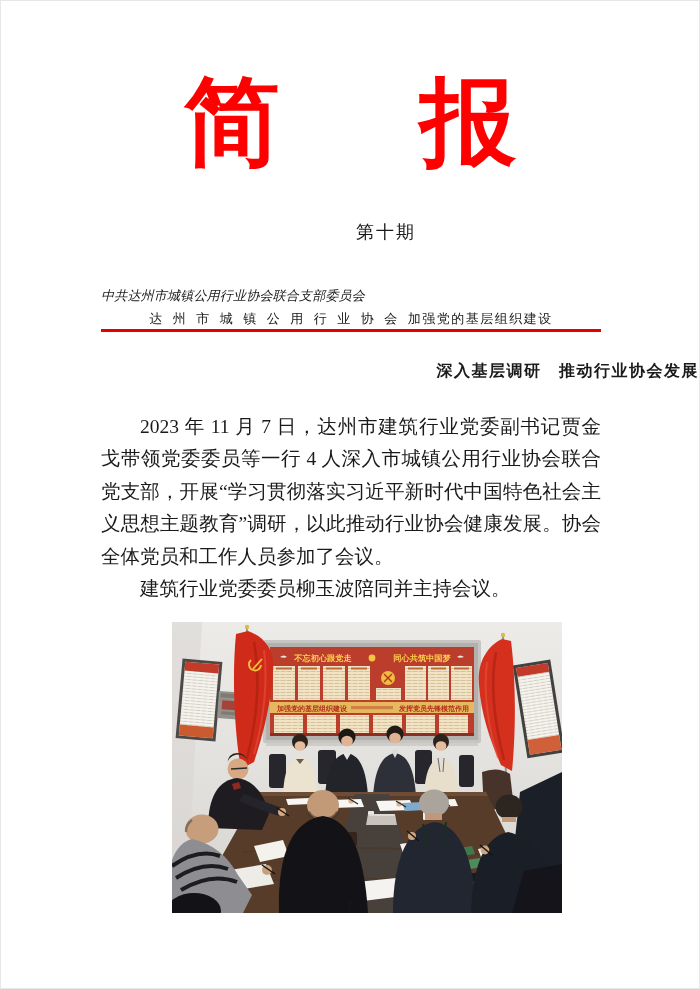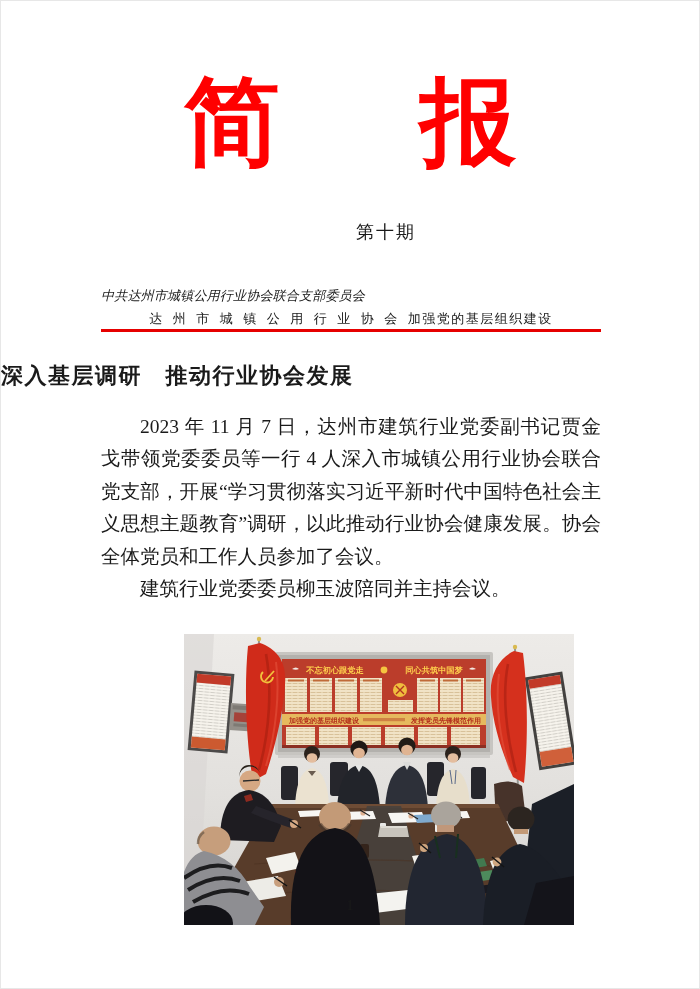--- a/index.html
+++ b/index.html
@@ -28,31 +28,31 @@
   .org-line1{font-size:13px;line-height:16px;letter-spacing:0.2px;font-style:italic;}
   .org-row{display:flex;justify-content:center;margin-top:6px;align-items:baseline;}
   .org-line2{font-size:13px;letter-spacing:10.5px;white-space:nowrap;}
   .issue-date{font-size:13px;letter-spacing:1.5px;white-space:nowrap;}
   .red-rule{
     position:absolute;left:100px;top:328px;width:500px;height:3px;
     background:#e60000;border:none;margin:0;padding:0;
   }
   .article-title{
     position:absolute;top:360px;left:0;width:100%;
-    text-align:left;font-size:22px;font-weight:700;
+    text-align:right;font-size:16px;font-weight:700;
     letter-spacing:1.5px;margin:0;
   }
   .article-body{
     position:absolute;top:410px;left:100px;width:500px;
     font-size:19.5px;line-height:32.4px;text-align:justify;
   }
   .article-body p{margin:0;text-indent:2em;}
   .photo{
     position:absolute;top:605px;left:155px;width:390px;height:291px;
-    margin:16px;padding:12px;
+    margin:4px;padding:12px;
   }
   .photo svg{display:block;}
   .photo svg text{font-family:"Liberation Serif","DejaVu Serif",serif;}
   .page-number{
     position:absolute;top:897px;left:0;width:100%;
     text-align:center;font-size:14px;
   }
 </style>
 </head>
 <body>

